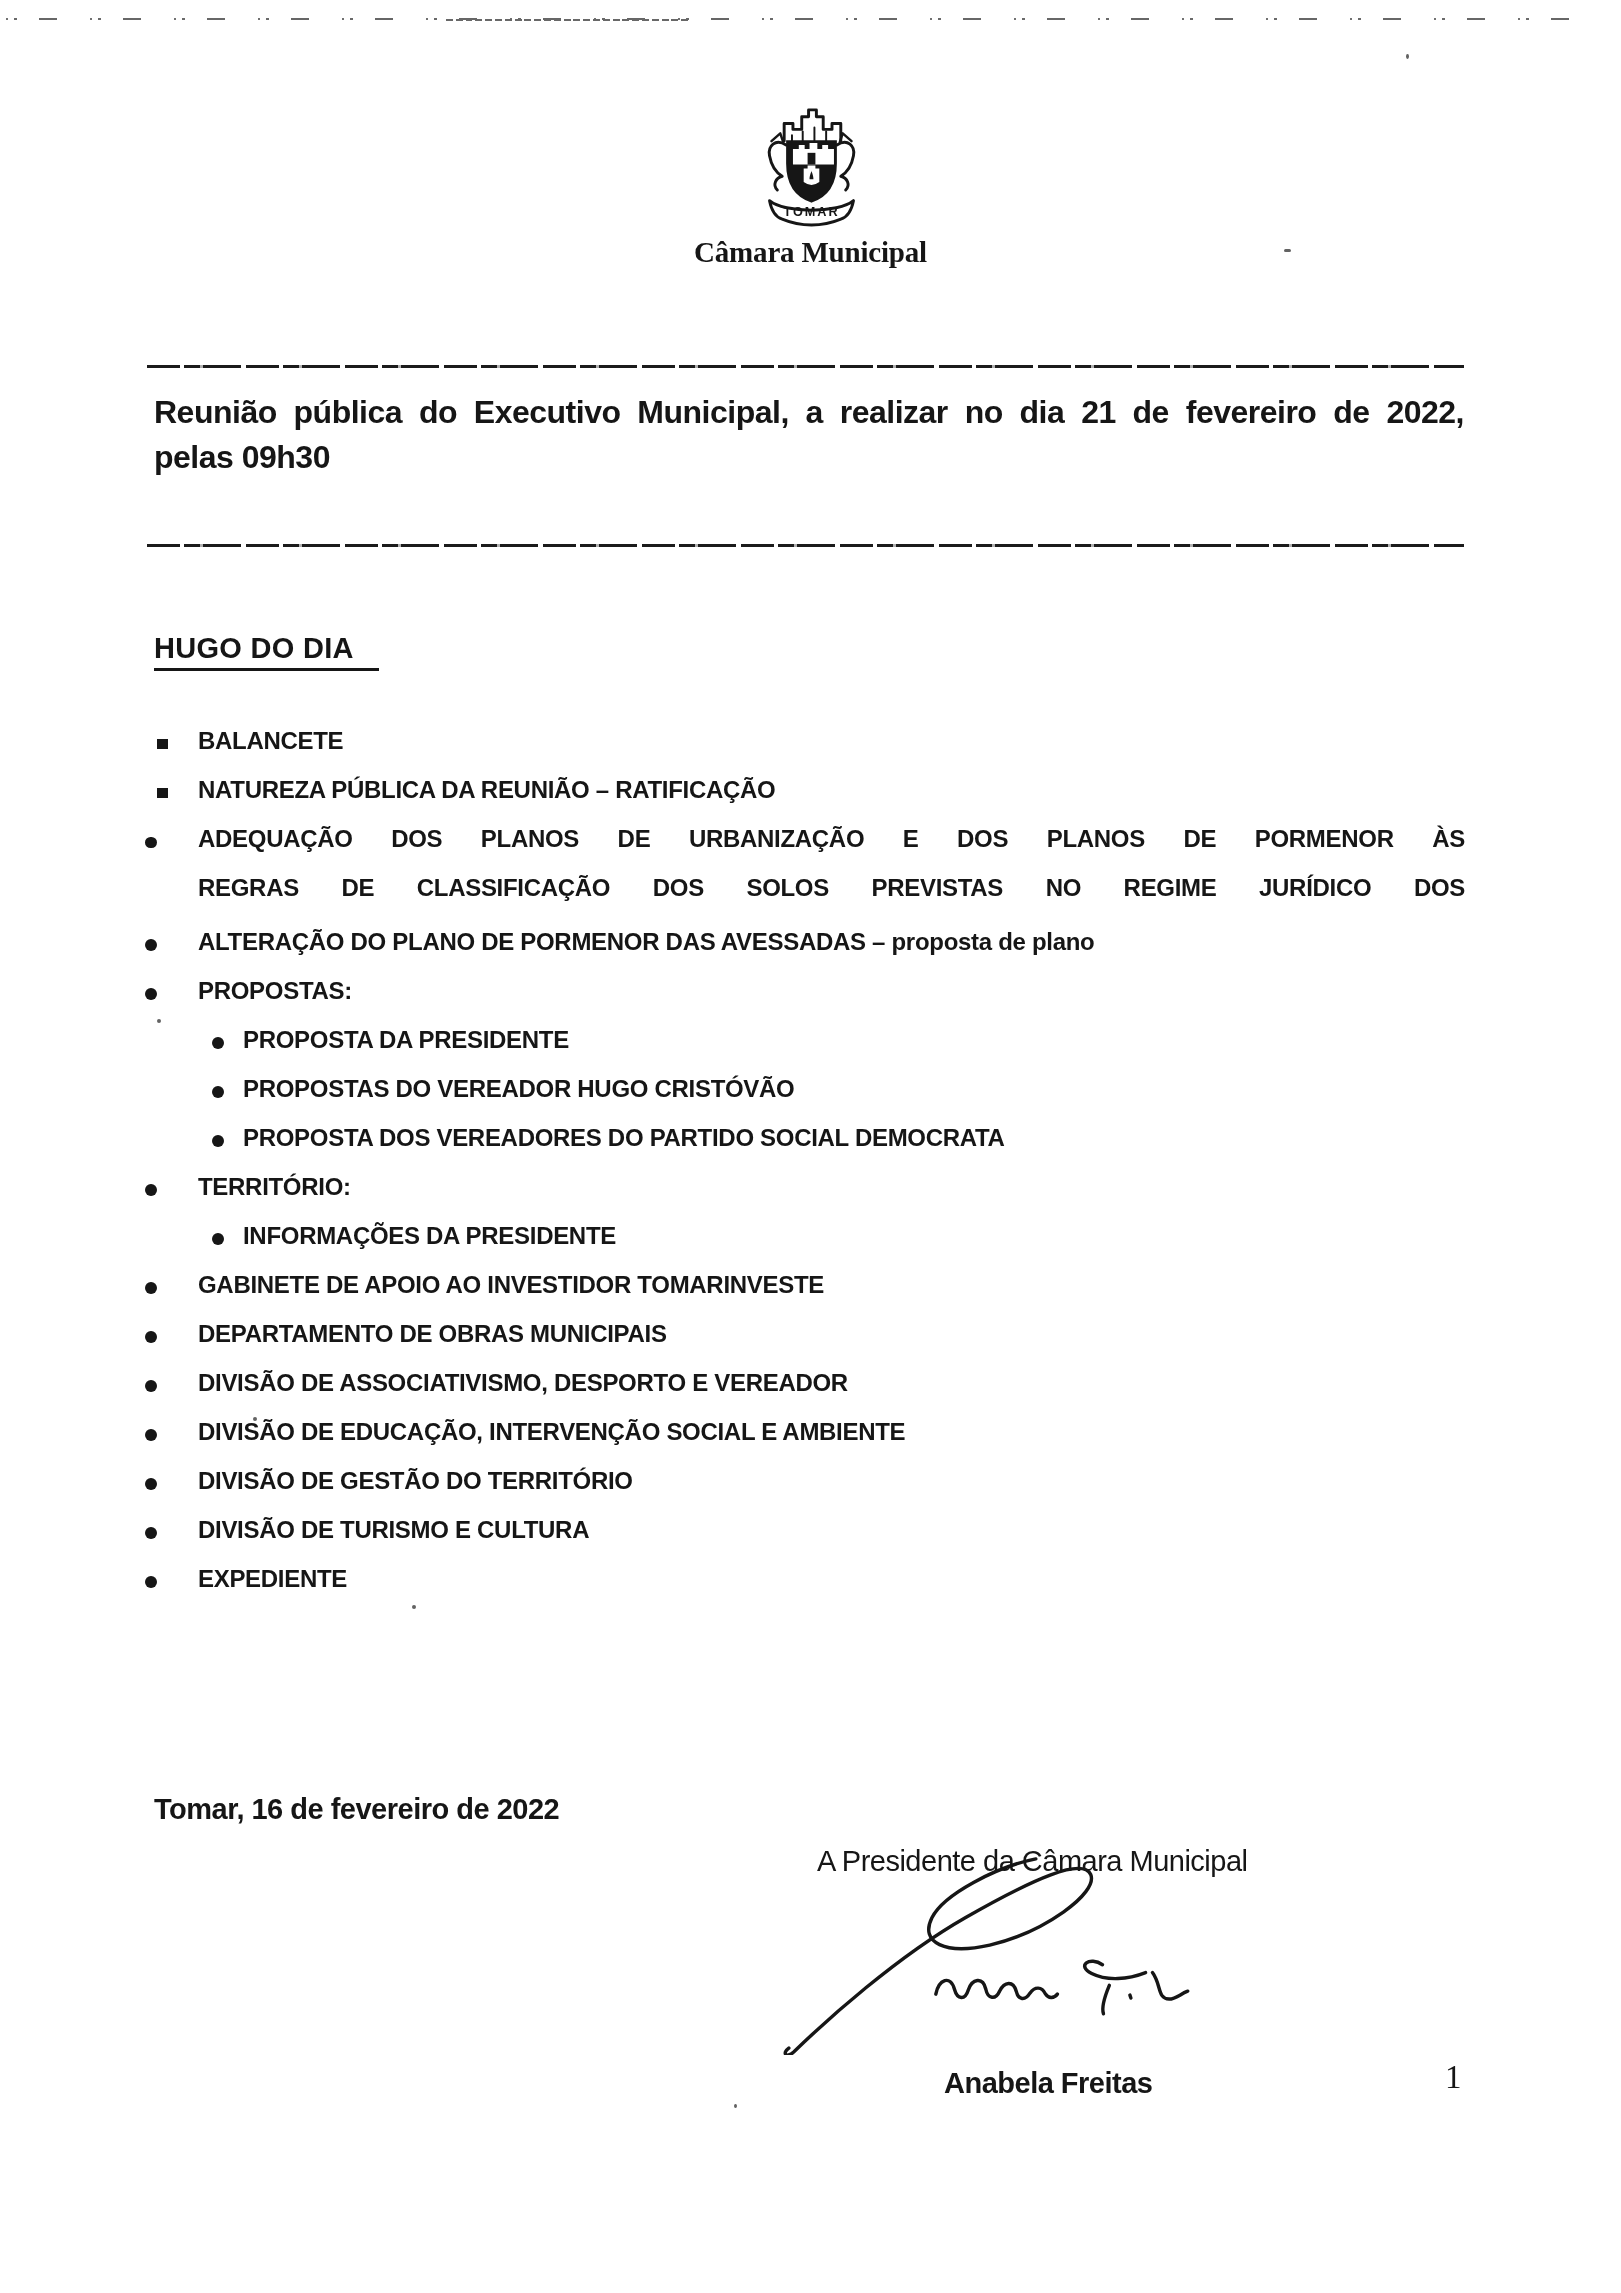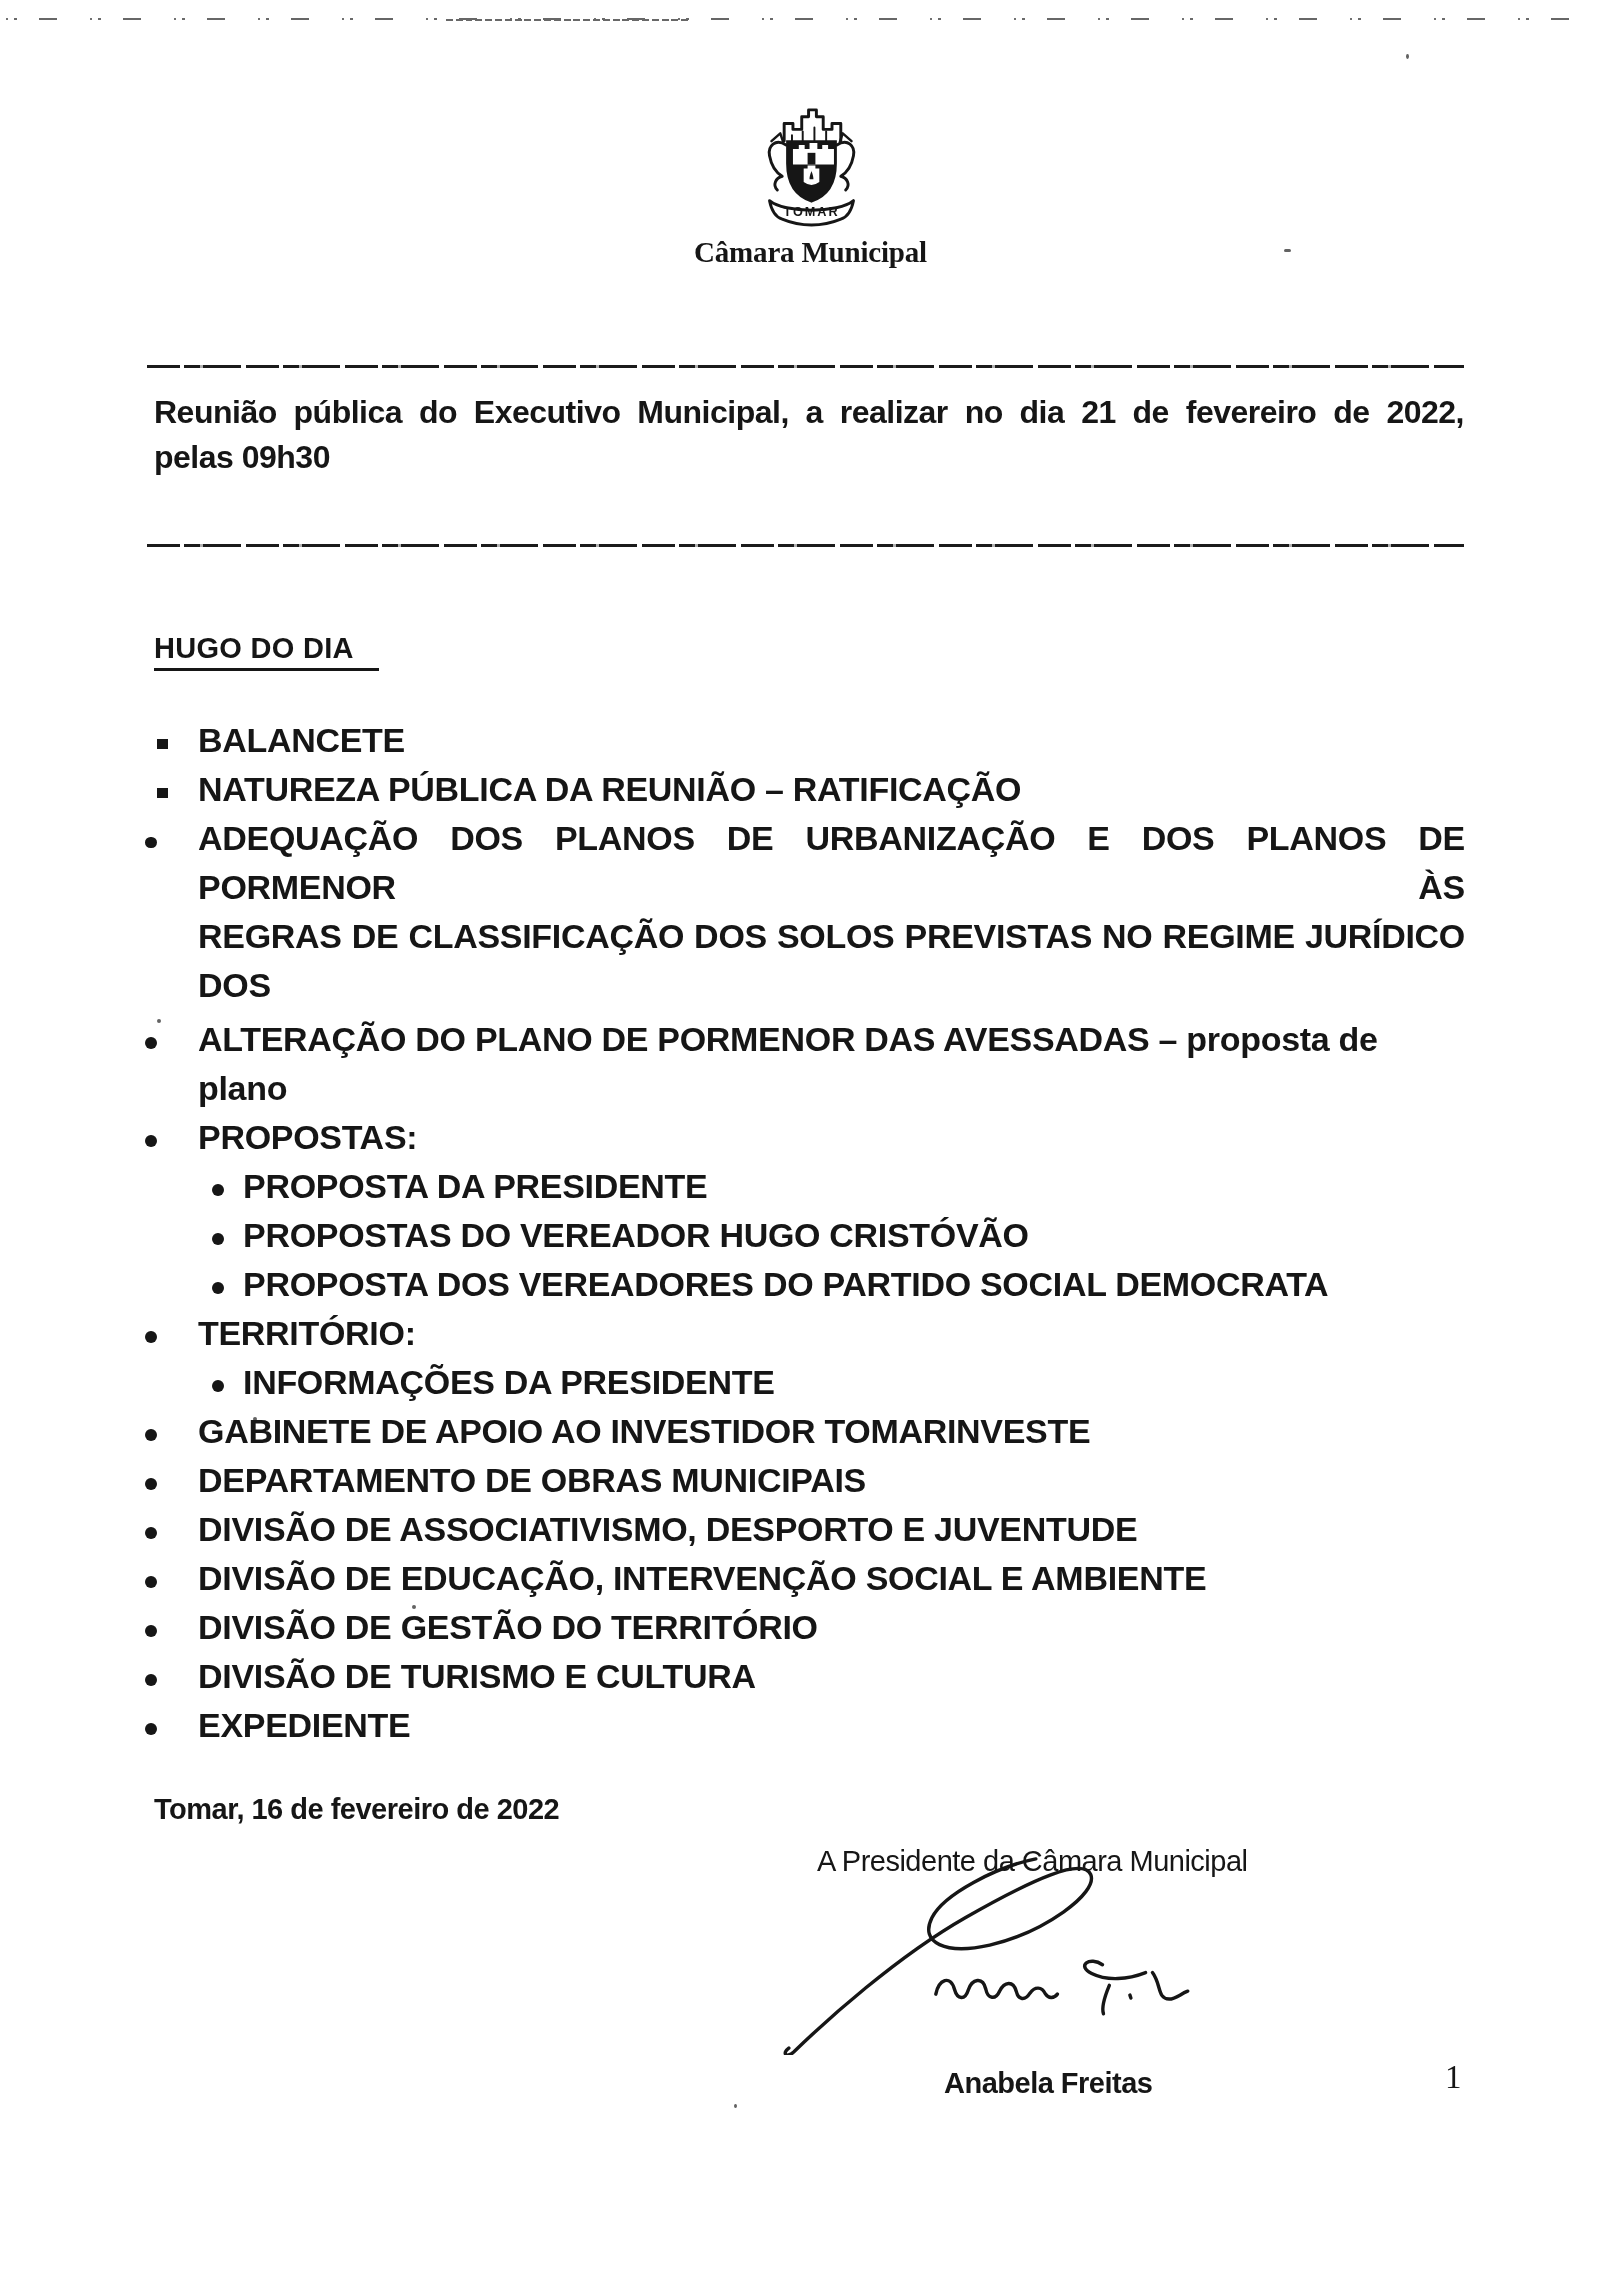--- a/index.html
+++ b/index.html
@@ -49,21 +49,21 @@
 
   .agenda-heading{
     position:absolute;left:154px;top:631px;
     font-size:29px;font-weight:bold;line-height:35px;letter-spacing:0.3px;
     border-bottom:3.9px solid #161616;padding:0 25.5px 2px 0;
   }
 
   .agenda-list{
     position:absolute;left:145px;top:716px;width:1320px;
     margin:0;padding:0;list-style:none;
-    font-size:34px;font-weight:bold;letter-spacing:-0.3px;
+    font-size:24px;font-weight:bold;letter-spacing:-0.3px;
   }
   .agenda-list li{position:relative;line-height:49px;padding-left:53px;}
   .agenda-list li.l2{padding-left:98px;}
   .agenda-list li.alt-gap{margin-top:4.9px;}
   .marker{position:absolute;top:22.5px;background:#161616;}
   .l1 .marker{left:0;}
   .l2 .marker{left:67px;}
   .marker.dot{width:11.8px;height:11.8px;border-radius:50%;}
   .marker.square{width:10.8px;height:10.8px;left:11.8px;border-radius:0;}
   .lines .line{line-height:49px;}
@@ -185,21 +185,21 @@
     <li class="l1">
       <span class="marker dot"></span>
       <span>GABINETE DE APOIO AO INVESTIDOR TOMARINVESTE</span>
     </li>
     <li class="l1">
       <span class="marker dot"></span>
       <span>DEPARTAMENTO DE OBRAS MUNICIPAIS</span>
     </li>
     <li class="l1">
       <span class="marker dot"></span>
-      <span>DIVISÃO DE ASSOCIATIVISMO, DESPORTO E JUVENTUDE</span>
+      <span>DIVISÃO DE ASSOCIATIVISMO, DESPORTO E VEREADOR</span>
     </li>
     <li class="l1">
       <span class="marker dot"></span>
       <span>DIVISÃO DE EDUCAÇÃO, INTERVENÇÃO SOCIAL E AMBIENTE</span>
     </li>
     <li class="l1">
       <span class="marker dot"></span>
       <span>DIVISÃO DE GESTÃO DO TERRITÓRIO</span>
     </li>
     <li class="l1">

